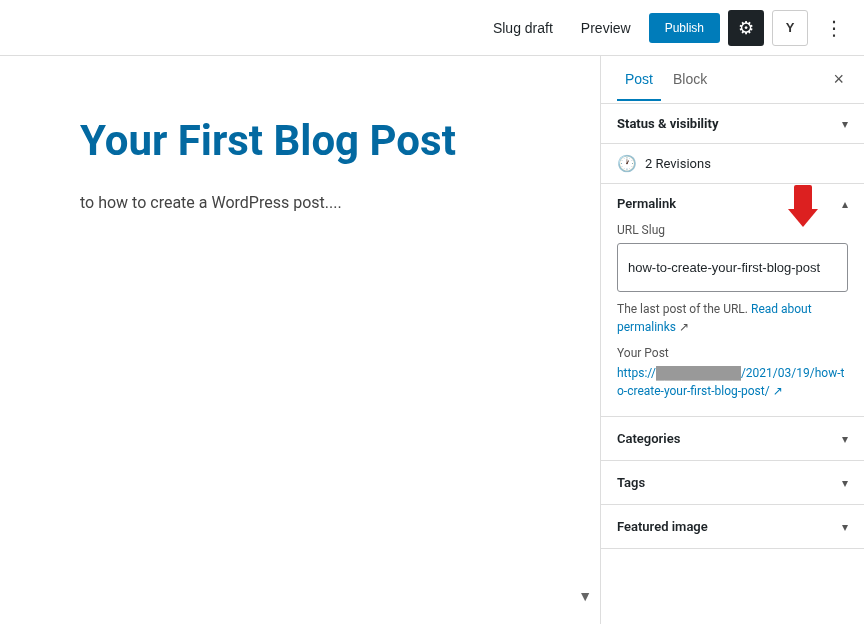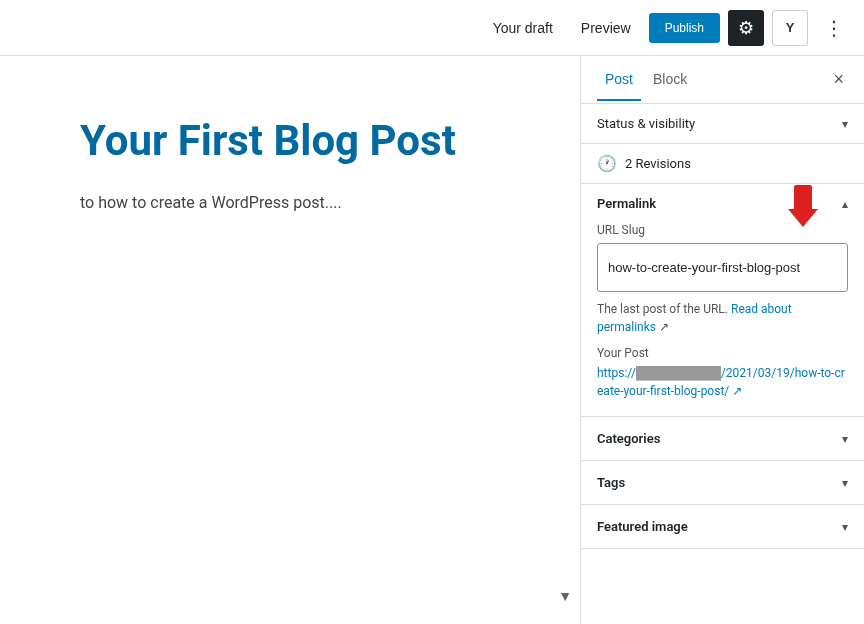--- a/index.html
+++ b/index.html
@@ -54,21 +54,21 @@
     .post-content {
       font-size: 16px; color: #444; line-height: 1.6;
     }
     .editor-bottom-arrow {
       position: absolute; bottom: 20px; right: 8px;
       color: #666; font-size: 14px; cursor: pointer;
     }
 
     
     .sidebar {
-      width: 284px; border-left: 1px solid #ddd; background: #fff;
+      width: 264px; border-left: 1px solid #ddd; background: #fff;
       display: flex; flex-direction: column; flex-shrink: 0; overflow-y: auto;
     }
     .sidebar-header {
       display: flex; align-items: center; padding: 0 16px;
       border-bottom: 1px solid #ddd; height: 48px; flex-shrink: 0;
     }
     .sidebar-tab {
       background: none; border: none; cursor: pointer;
       font-size: 14px; font-weight: 500; padding: 12px 8px;
       color: #666; border-bottom: 2px solid transparent; margin-right: 4px;
@@ -83,21 +83,21 @@
 
     
     .sidebar-section {
       border-bottom: 1px solid #ddd;
     }
     .sidebar-section-header {
       display: flex; align-items: center; justify-content: space-between;
       padding: 12px 16px; cursor: pointer;
     }
     .sidebar-section-title {
-      font-size: 13px; font-weight: 400; color: #1d2327;
+      font-size: 13px; font-weight: 700; color: #1d2327;
     }
     .chevron { font-size: 12px; color: #555; }
 
     
     .revisions-row {
       display: flex; align-items: center; padding: 10px 16px;
       gap: 8px; border-bottom: 1px solid #ddd; cursor: pointer;
     }
     .revisions-clock { font-size: 16px; color: #555; }
     .revisions-text { font-size: 13px; color: #1d2327; }
@@ -133,21 +133,21 @@
       display: flex; align-items: center; justify-content: space-between;
       padding: 14px 16px; border-bottom: 1px solid #ddd; cursor: pointer;
     }
     .simple-section-title { font-size: 13px; font-weight: 600; color: #1d2327; }
   </style>
 </head>
 <body>
 
 <div class="toolbar">
   <div class="toolbar-spacer"></div>
-  <button class="toolbar-btn-text">Your draft</button>
+  <button class="toolbar-btn-text">Slug draft</button>
   <button class="toolbar-btn-text">Preview</button>
   <button class="toolbar-btn-publish">Publish</button>
   <button class="toolbar-icon-btn">
     <span>⚙</span>
   </button>
   <button class="toolbar-icon-btn-outline">
     <span style="font-weight:700;font-size:13px;">Y</span>
   </button>
   <button class="toolbar-more">
     <span>⋮</span>

